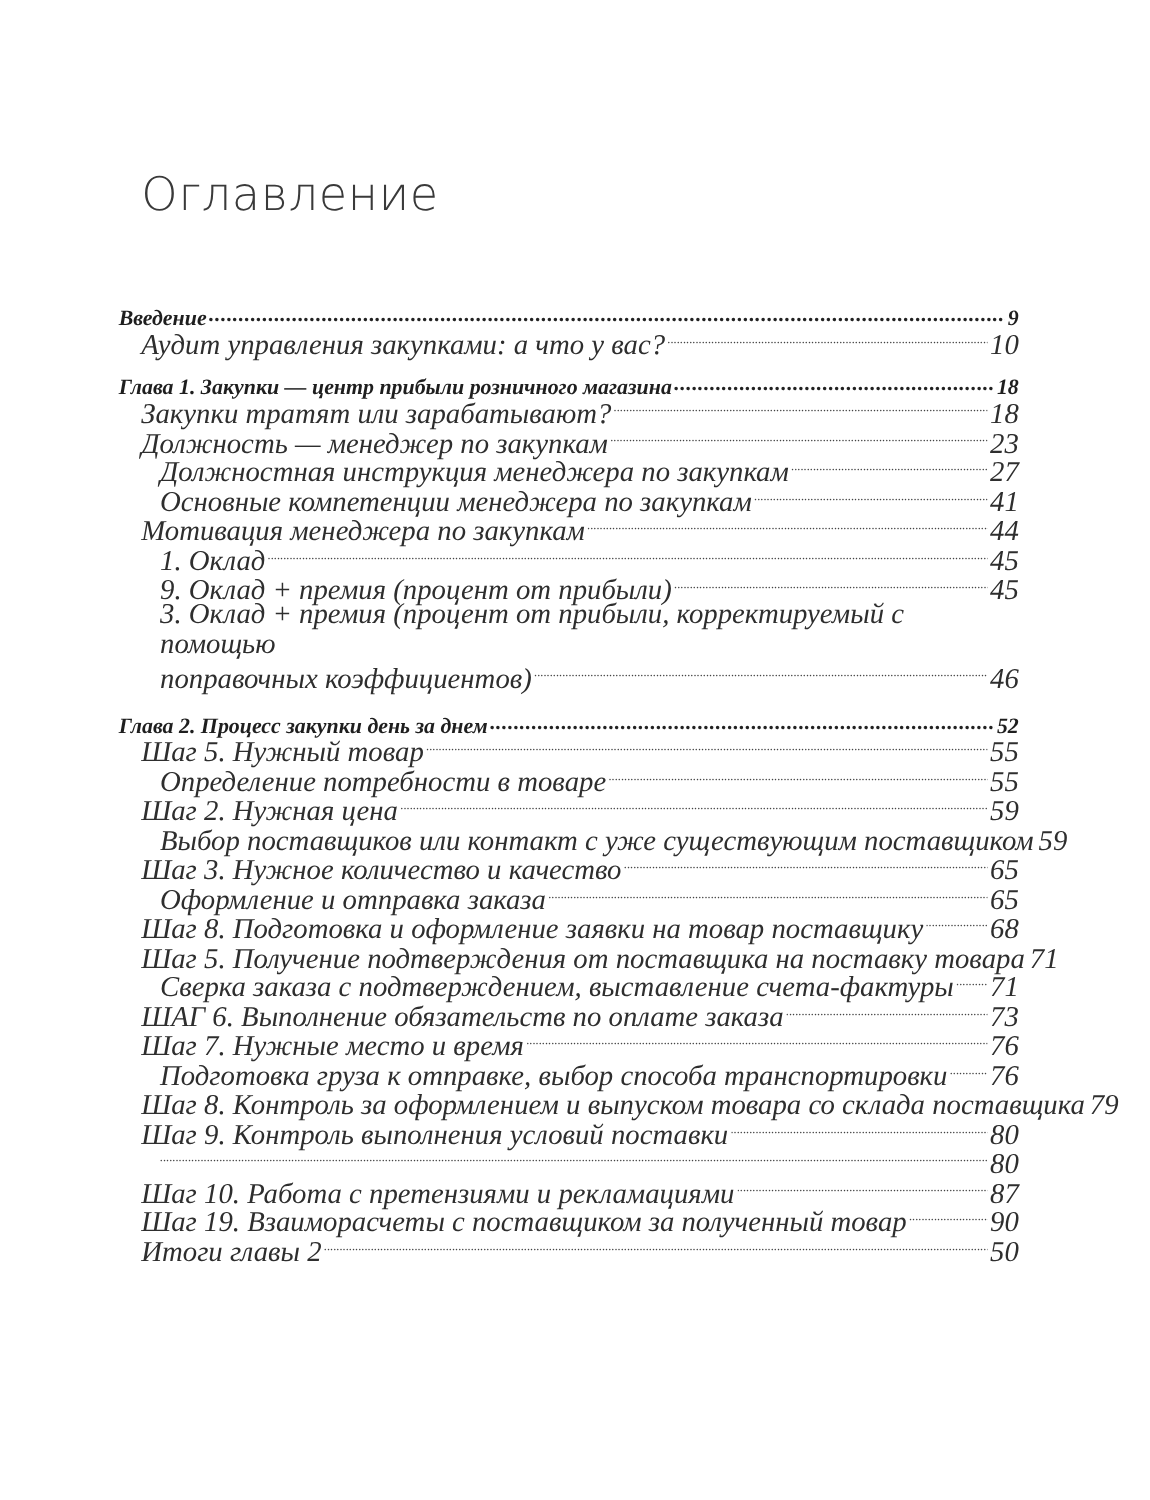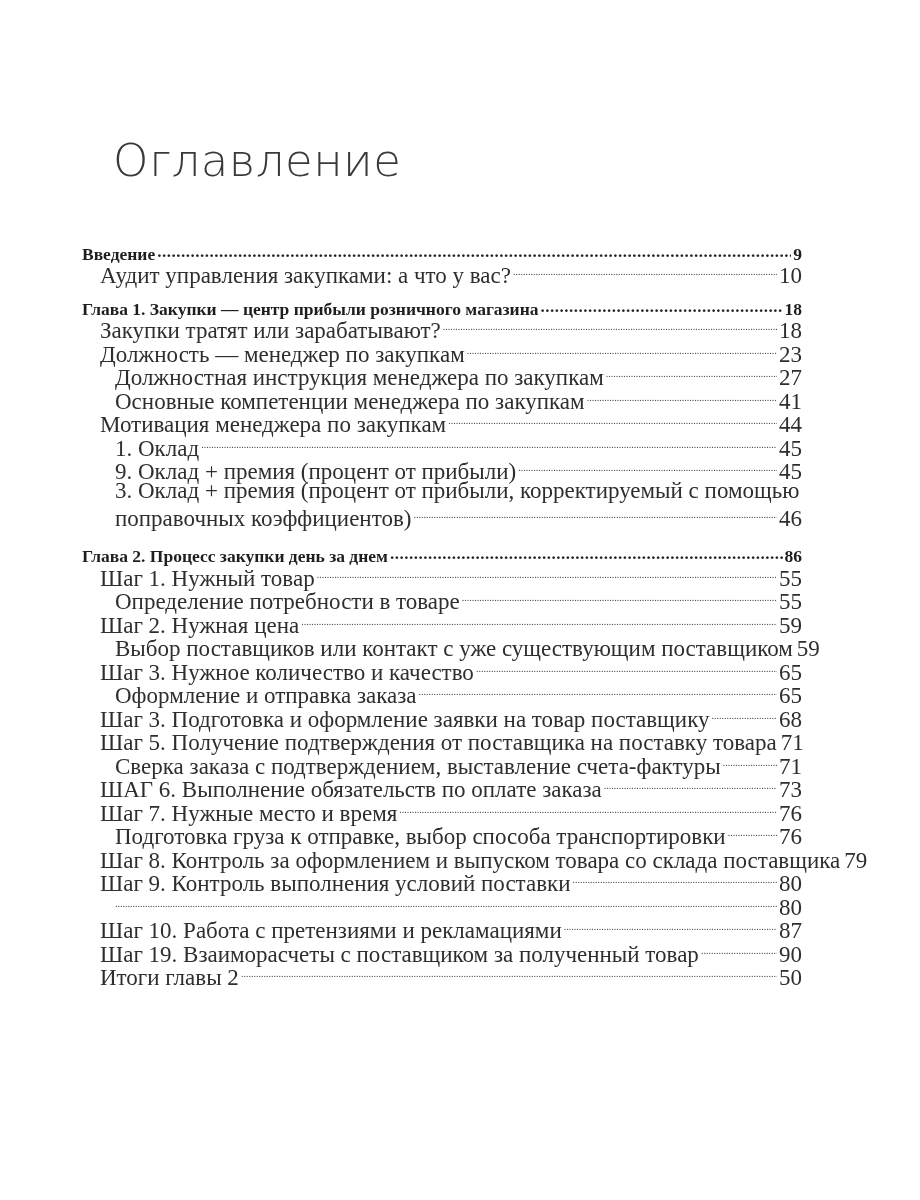--- a/index.html
+++ b/index.html
@@ -1,23 +1,23 @@
 <!DOCTYPE html>
 <html><head>
   <meta charset="utf-8">
   <style>
     html, body { margin: 0; padding: 0; background: #ffffff; }
     body { width: 920px; height: 1200px; position: relative; overflow: hidden; }
     .title {
       position: absolute; left: 113px; top: 134px;
       font-family: "DejaVu Sans", sans-serif; font-weight: 200;
-      font-size: 45px; color: #3a3a3a; letter-spacing: 0.5px;
+      font-size: 37px; color: #3a3a3a; letter-spacing: 0.5px;
       -webkit-text-stroke: 0px;
     }
-    .toc { position: absolute; left: 82px; top: 236px; width: 720px; }
+    .toc { position: absolute; left: 95px; top: 236px; width: 720px; font-style: italic; }
     .row {
       display: flex; align-items: baseline; position: relative;
       font-family: "Liberation Serif", serif; font-size: 23px;
       color: #2e2e2e; height: 23.5px; line-height: 23.5px;
     }
     .row .label { white-space: nowrap; padding-right: 2px; }
     .row .dots {
       flex: 1; overflow: hidden; white-space: nowrap; height: 23.5px;
       position: relative;
     }
@@ -101,24 +101,24 @@
         <span style="white-space:nowrap;padding-right:2px;">поправочных коэффициентов)</span>
         <span class="dots" style="flex:1;"></span>
         <span class="page">46</span>
       </span>
     </span>
   </div>
 
   <div class="row chapter gap">
     <span class="label">Глава 2. Процесс закупки день за днем</span>
     <span class="dots"></span>
-    <span class="page">86</span>
-  </div>
-  <div class="row l1">
-    <span class="label">Шаг 1. Нужный товар</span>
+    <span class="page">52</span>
+  </div>
+  <div class="row l1">
+    <span class="label">Шаг 5. Нужный товар</span>
     <span class="dots"></span>
     <span class="page">55</span>
   </div>
   <div class="row l2">
     <span class="label">Определение потребности в товаре</span>
     <span class="dots"></span>
     <span class="page">55</span>
   </div>
   <div class="row l1">
     <span class="label">Шаг 2. Нужная цена</span>
@@ -134,21 +134,21 @@
     <span class="label">Шаг 3. Нужное количество и качество</span>
     <span class="dots"></span>
     <span class="page">65</span>
   </div>
   <div class="row l2">
     <span class="label">Оформление и отправка заказа</span>
     <span class="dots"></span>
     <span class="page">65</span>
   </div>
   <div class="row l1">
-    <span class="label">Шаг 3. Подготовка и оформление заявки на товар поставщику</span>
+    <span class="label">Шаг 8. Подготовка и оформление заявки на товар поставщику</span>
     <span class="dots"></span>
     <span class="page">68</span>
   </div>
   <div class="row l1">
     <span class="label">Шаг 5. Получение подтверждения от поставщика на поставку товара</span>
     <span class="dots"></span>
     <span class="page">71</span>
   </div>
   <div class="row l2">
     <span class="label">Сверка заказа с подтверждением, выставление счета-фактуры</span>

